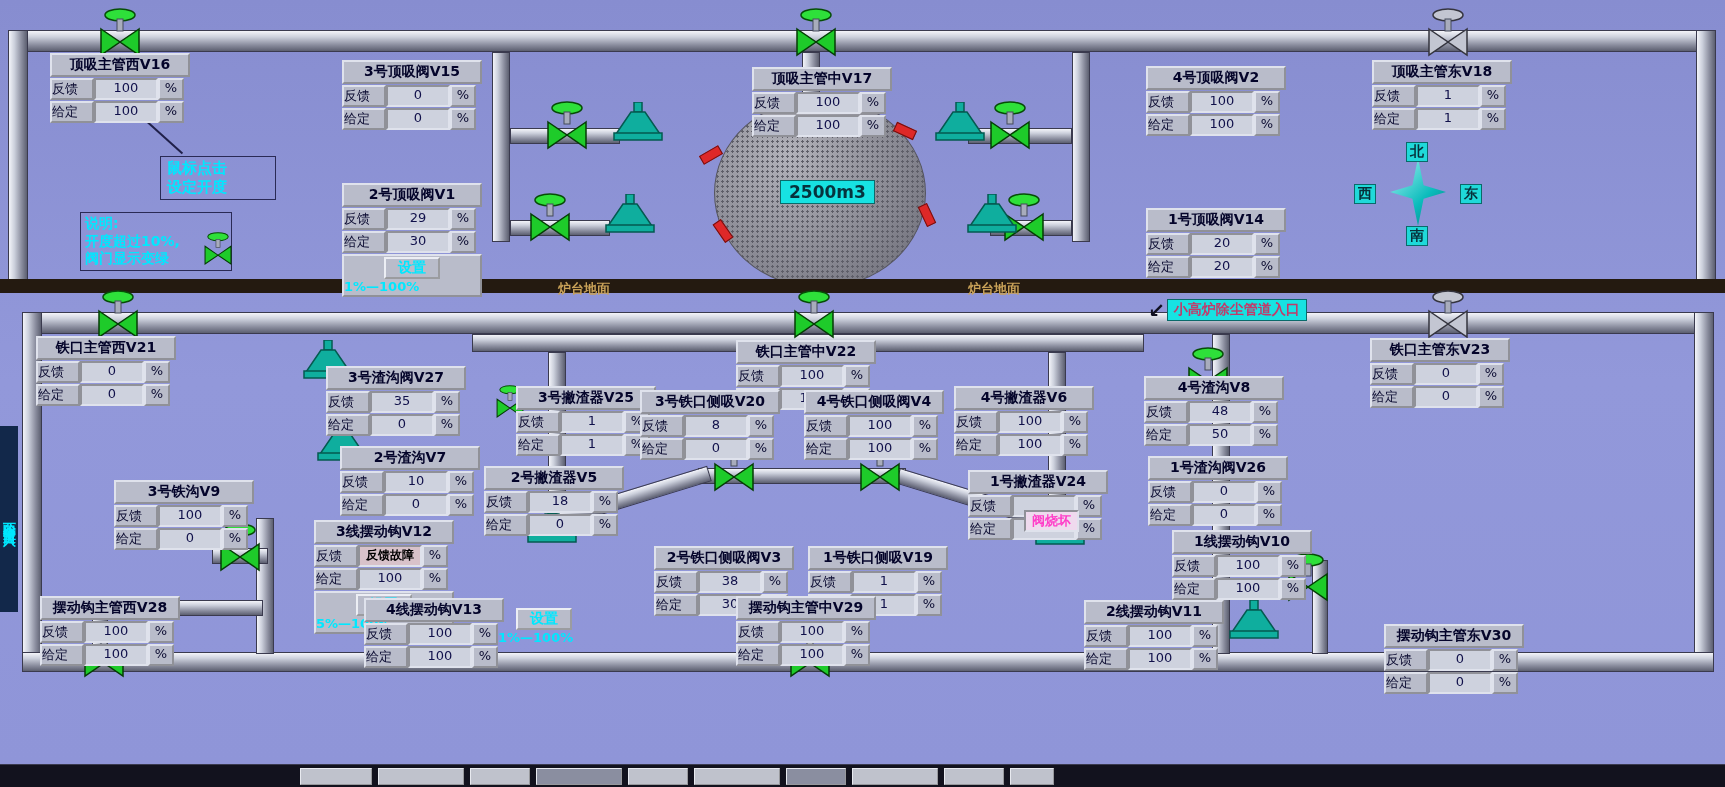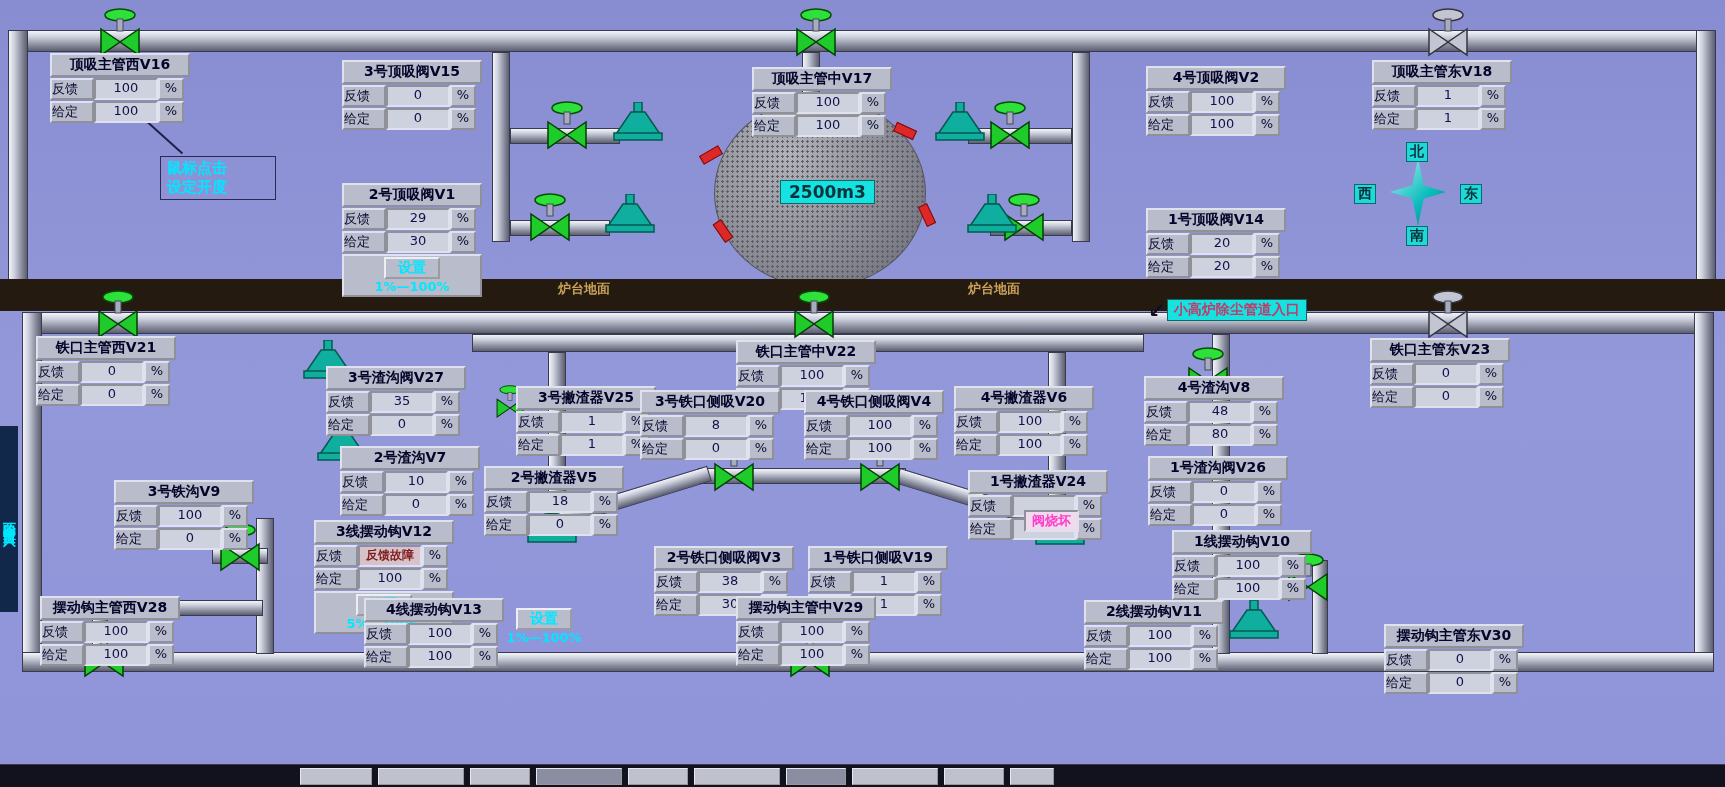--- a/index.html
+++ b/index.html
@@ -25,32 +25,32 @@
   .tick{position:absolute;width:22px;height:10px;background:#de2828;border:1px solid #701010;z-index:7}
   .tanklabel{position:absolute;left:780px;top:180px;z-index:8;background:#17e2e2;color:#06333d;font-weight:bold;font-size:17px;padding:1px 8px;border:1px solid #0a6a6a}
   
   .panel{position:absolute;width:140px;font-size:14px;color:#0a0a30;z-index:10}
   .pt{background:#b9bcca;border:2px outset #dfe2ec;padding:1px 2px;font-weight:bold;font-size:14px;white-space:nowrap;text-align:center;color:#04042a}
   .pr{display:flex;margin-top:1px}
   .pl{background:#b9bcca;border:2px outset #dfe2ec;width:44px;font-size:13px}
   .pv{background:#ced2de;border:2px inset #dfe2ec;width:64px;text-align:center;color:#10104a;font-size:13px}
   .pv.sp{cursor:pointer}
   .pu{background:#b9bcca;border:2px outset #dfe2ec;width:26px;text-align:center;font-size:13px}
-  .fault-red{color:#7f1d1d;font-weight:bold;background:#d8c2ca;font-size:12px}
+  .fault-red{color:#000000;font-weight:bold;background:#d8c2ca;font-size:12px}
   .pset{margin-top:1px;background:#b9bcca;border:2px outset #dfe2ec;text-align:center;padding:1px 0}
   .setbtn{display:inline-block;background:#b9bcca;border:2px outset #eceef4;color:#00e8ff;font-weight:bold;font-size:14px;padding:0 12px;cursor:pointer}
-  .prange{color:#00e8ff;font-weight:bold;font-size:13px;text-align:center}
+  .prange{color:#00e8ff;font-weight:bold;font-size:13px;text-align:left}
   .setfree{position:absolute;z-index:10;text-align:center;width:92px}
   .faultmag{position:absolute;left:56px;top:40px;z-index:12;background:#efdaee;border:2px inset #dfe2ec;color:#ff3cc8;font-weight:bold;font-size:13px;padding:0 6px;white-space:nowrap}
   
   .hint{position:absolute;left:160px;top:156px;width:116px;border:1px solid #2a2a55;color:#00e8ff;font-weight:bold;font-size:15px;padding:2px 6px;z-index:9;line-height:1.25}
   .hintline{position:absolute;left:140px;top:114px;width:58px;height:2px;background:#20204a;transform:rotate(42deg);transform-origin:left top;z-index:9}
   .note{position:absolute;left:80px;top:212px;width:152px;border:1px solid #2a2a55;color:#00e8ff;font-weight:bold;font-size:14px;padding:2px 4px;z-index:9;line-height:1.25}
   .note .valve{position:absolute;right:-2px;top:18px;width:30px;height:36px}
-  .groundband{position:absolute;left:0;top:279px;width:1725px;height:32px;background:#241a10;z-index:5}
+  .groundband{position:absolute;left:0;top:279px;width:1725px;height:14px;background:#241a10;z-index:5}
   .groundband span{position:absolute;top:1px;color:#c9a258;font-weight:bold;font-size:13px}
   .ductlabel{position:absolute;left:1148px;top:298px;z-index:11;display:flex;align-items:center;gap:2px}
   .ductlabel .arrow{color:#101020;font-size:20px;font-weight:bold}
   .ductlabel .txt{background:#17e2e2;color:#c23a6a;font-weight:bold;font-size:14px;padding:1px 6px;border:1px solid #0a6a6a}
   .westlabel{position:absolute;left:0;top:426px;width:18px;height:186px;background:#12284a;color:#00e8ff;writing-mode:vertical-rl;font-size:13px;font-weight:bold;text-align:center;z-index:11;letter-spacing:2px}
   
   .compass{position:absolute;left:1352px;top:142px;width:134px;height:104px;z-index:9}
   .cstar{position:absolute;left:38px;top:16px;width:56px;height:68px;background:linear-gradient(135deg,#aef5f5,#0bbcbc 60%,#067b7b);
     clip-path:polygon(50% 0,60% 40%,100% 50%,60% 60%,50% 100%,40% 60%,0 50%,40% 40%)}
   .cdir{position:absolute;background:#1fd9d9;color:#07303a;font-weight:bold;font-size:14px;padding:0 3px;border:1px solid #0a6a6a}
@@ -257,20 +257,31 @@
   <div class="groundband">
     <span style="left:558px">炉台地面</span>
     <span style="left:968px">炉台地面</span>
   </div>
 
   <div class="hintline"></div>
   <div class="hint">
     <div>鼠标点击</div>
     <div>设定开度</div>
   </div>
+  <div class="note">
+    <div>说明:</div>
+    <div>开度超过10%,</div>
+    <div>阀门显示变绿</div>
+    <svg class="valve" viewBox="0 0 44 52">
+        <ellipse class="wheel" cx="22" cy="8" rx="15" ry="6"></ellipse>
+        <rect class="stem" x="19" y="12" width="6" height="12"></rect>
+        <polygon class="vbody" points="3,22 22,35 3,48"></polygon>
+        <polygon class="vbody" points="41,22 22,35 41,48"></polygon>
+      </svg>
+  </div>
   <div class="ductlabel">
     <span class="arrow">↙</span>
     <span class="txt">小高炉除尘管道入口</span>
   </div>
   <div class="westlabel">西除尘管道入口</div>
 
   <div class="compass">
     <div class="cstar"></div>
     <span class="cdir n">北</span>
     <span class="cdir w">西</span>
@@ -491,21 +502,21 @@
 
   <div class="panel" style="left:1144px;top:376px">
     <div class="pt">4号渣沟V8</div>
     <div class="pr">
         <span class="pl">反馈</span>
         <span class="pv">48</span>
         <span class="pu">%</span>
       </div>
     <div class="pr">
         <span class="pl">给定</span>
-        <span class="pv sp">80</span>
+        <span class="pv sp">50</span>
         <span class="pu">%</span>
       </div>
   </div>
 
   <div class="panel" style="left:340px;top:446px">
     <div class="pt">2号渣沟V7</div>
     <div class="pr">
         <span class="pl">反馈</span>
         <span class="pv">10</span>
         <span class="pu">%</span>

